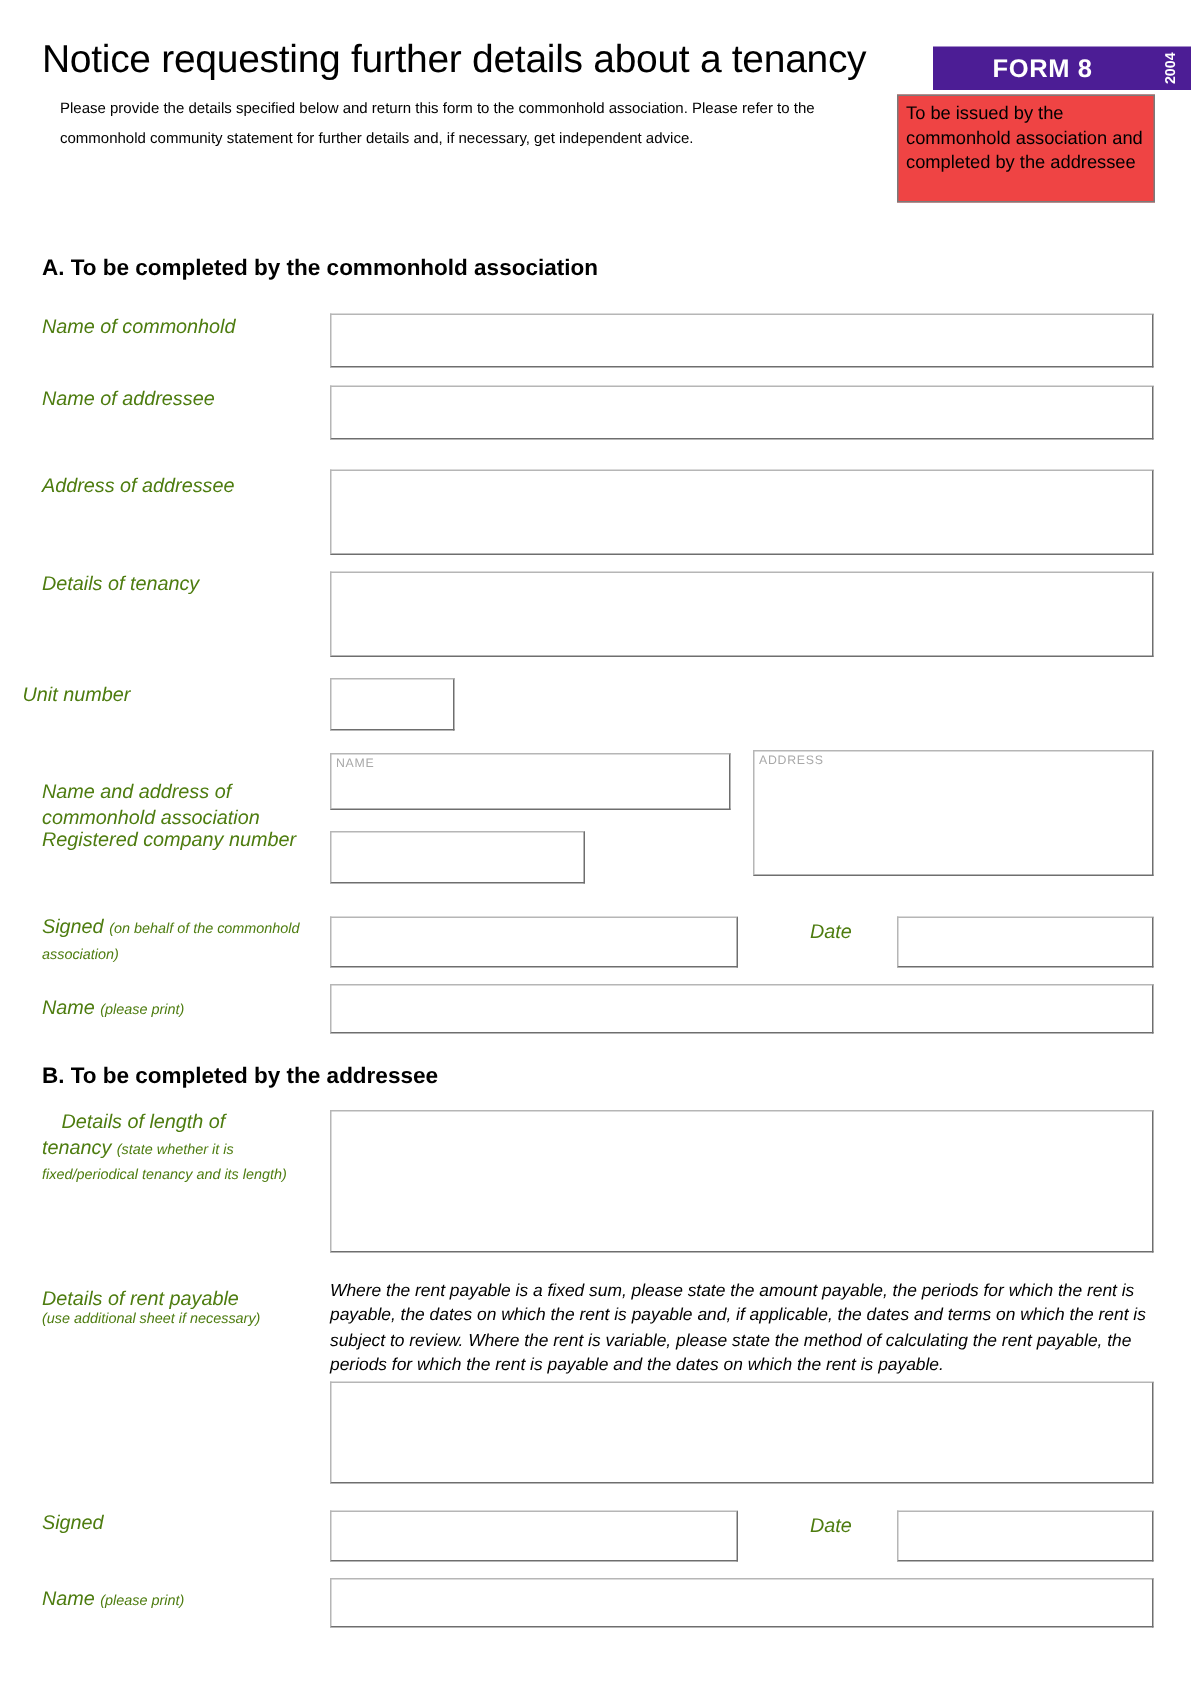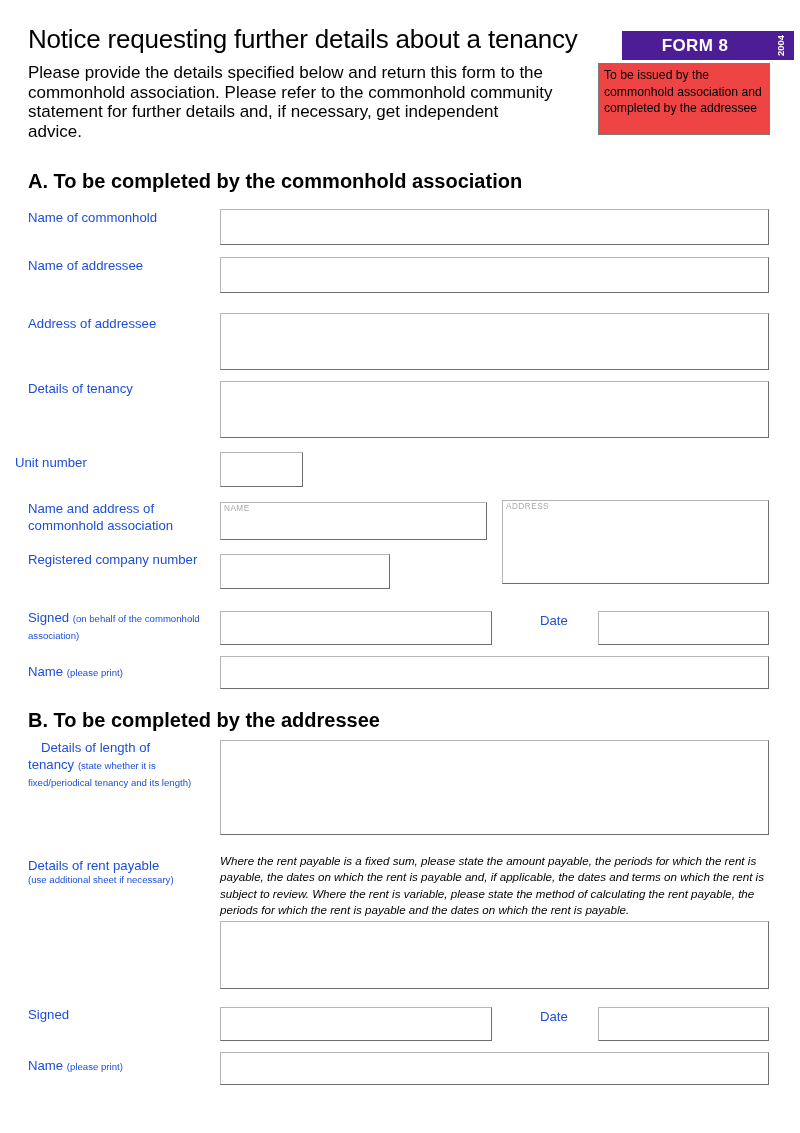--- a/index.html
+++ b/index.html
@@ -28,24 +28,24 @@
     top: 24px;
     width: 560px;
     font-size: 26px;
     font-weight: 400;
     letter-spacing: -0.2px;
     line-height: 30px;
     white-space: nowrap;
   }
   .intro {
     position: absolute;
-    left: 28px;
+    left: 40px;
     top: 63px;
     width: 528px;
-    font-size: 17px;
+    font-size: 10px;
     line-height: 19.5px;
   }
 
   
   .banner {
     position: absolute;
     left: 598px;
     top: 31px;
     width: 172px;
     height: 29px;
@@ -100,31 +100,32 @@
     top: 3px;
     width: 162px;
     font-size: 12.2px;
     line-height: 16.5px;
   }
 
   
   .section-head {
     position: absolute;
     left: 28px;
-    font-size: 20px;
+    font-size: 15px;
     font-weight: bold;
     white-space: nowrap;
   }
 
   
   .label {
     position: absolute;
     font-size: 13.2px;
     line-height: 17px;
-    color: #1d4ed8;
+    color: #4d7c0f;
+    font-style: italic;
   }
   .label .sub {
     font-size: 9.6px;
     line-height: 12.2px;
     display: inline;
   }
   .label .sub-block {
     font-size: 9.6px;
     line-height: 12.2px;
     display: block;
@@ -188,21 +189,21 @@
   <div class="box" style="left:220px; top:313px; width:549px; height:57px;"></div>
 
   <div class="label" style="left:28px; top:380px; width:186px;">
     <span>Details of tenancy</span>
   </div>
   <div class="box" style="left:220px; top:381px; width:549px; height:57px;"></div>
 
   <div class="label" style="left:15px; top:454px;">Unit number</div>
   <div class="box" style="left:220px; top:452px; width:83px; height:35px;"></div>
 
-  <div class="label" style="left:28px; top:500px; width:190px;">Name and address of commonhold association</div>
+  <div class="label" style="left:28px; top:519px; width:190px;">Name and address of commonhold association</div>
   <div class="box" style="left:220px; top:502px; width:267px; height:38px;">
     <span class="ph">NAME</span>
   </div>
   <div class="box" style="left:502px; top:500px; width:267px; height:84px;">
     <span class="ph">ADDRESS</span>
   </div>
 
   <div class="label" style="left:28px; top:551px; width:190px;">Registered company number</div>
   <div class="box" style="left:220px; top:554px; width:170px; height:35px;"></div>
 

